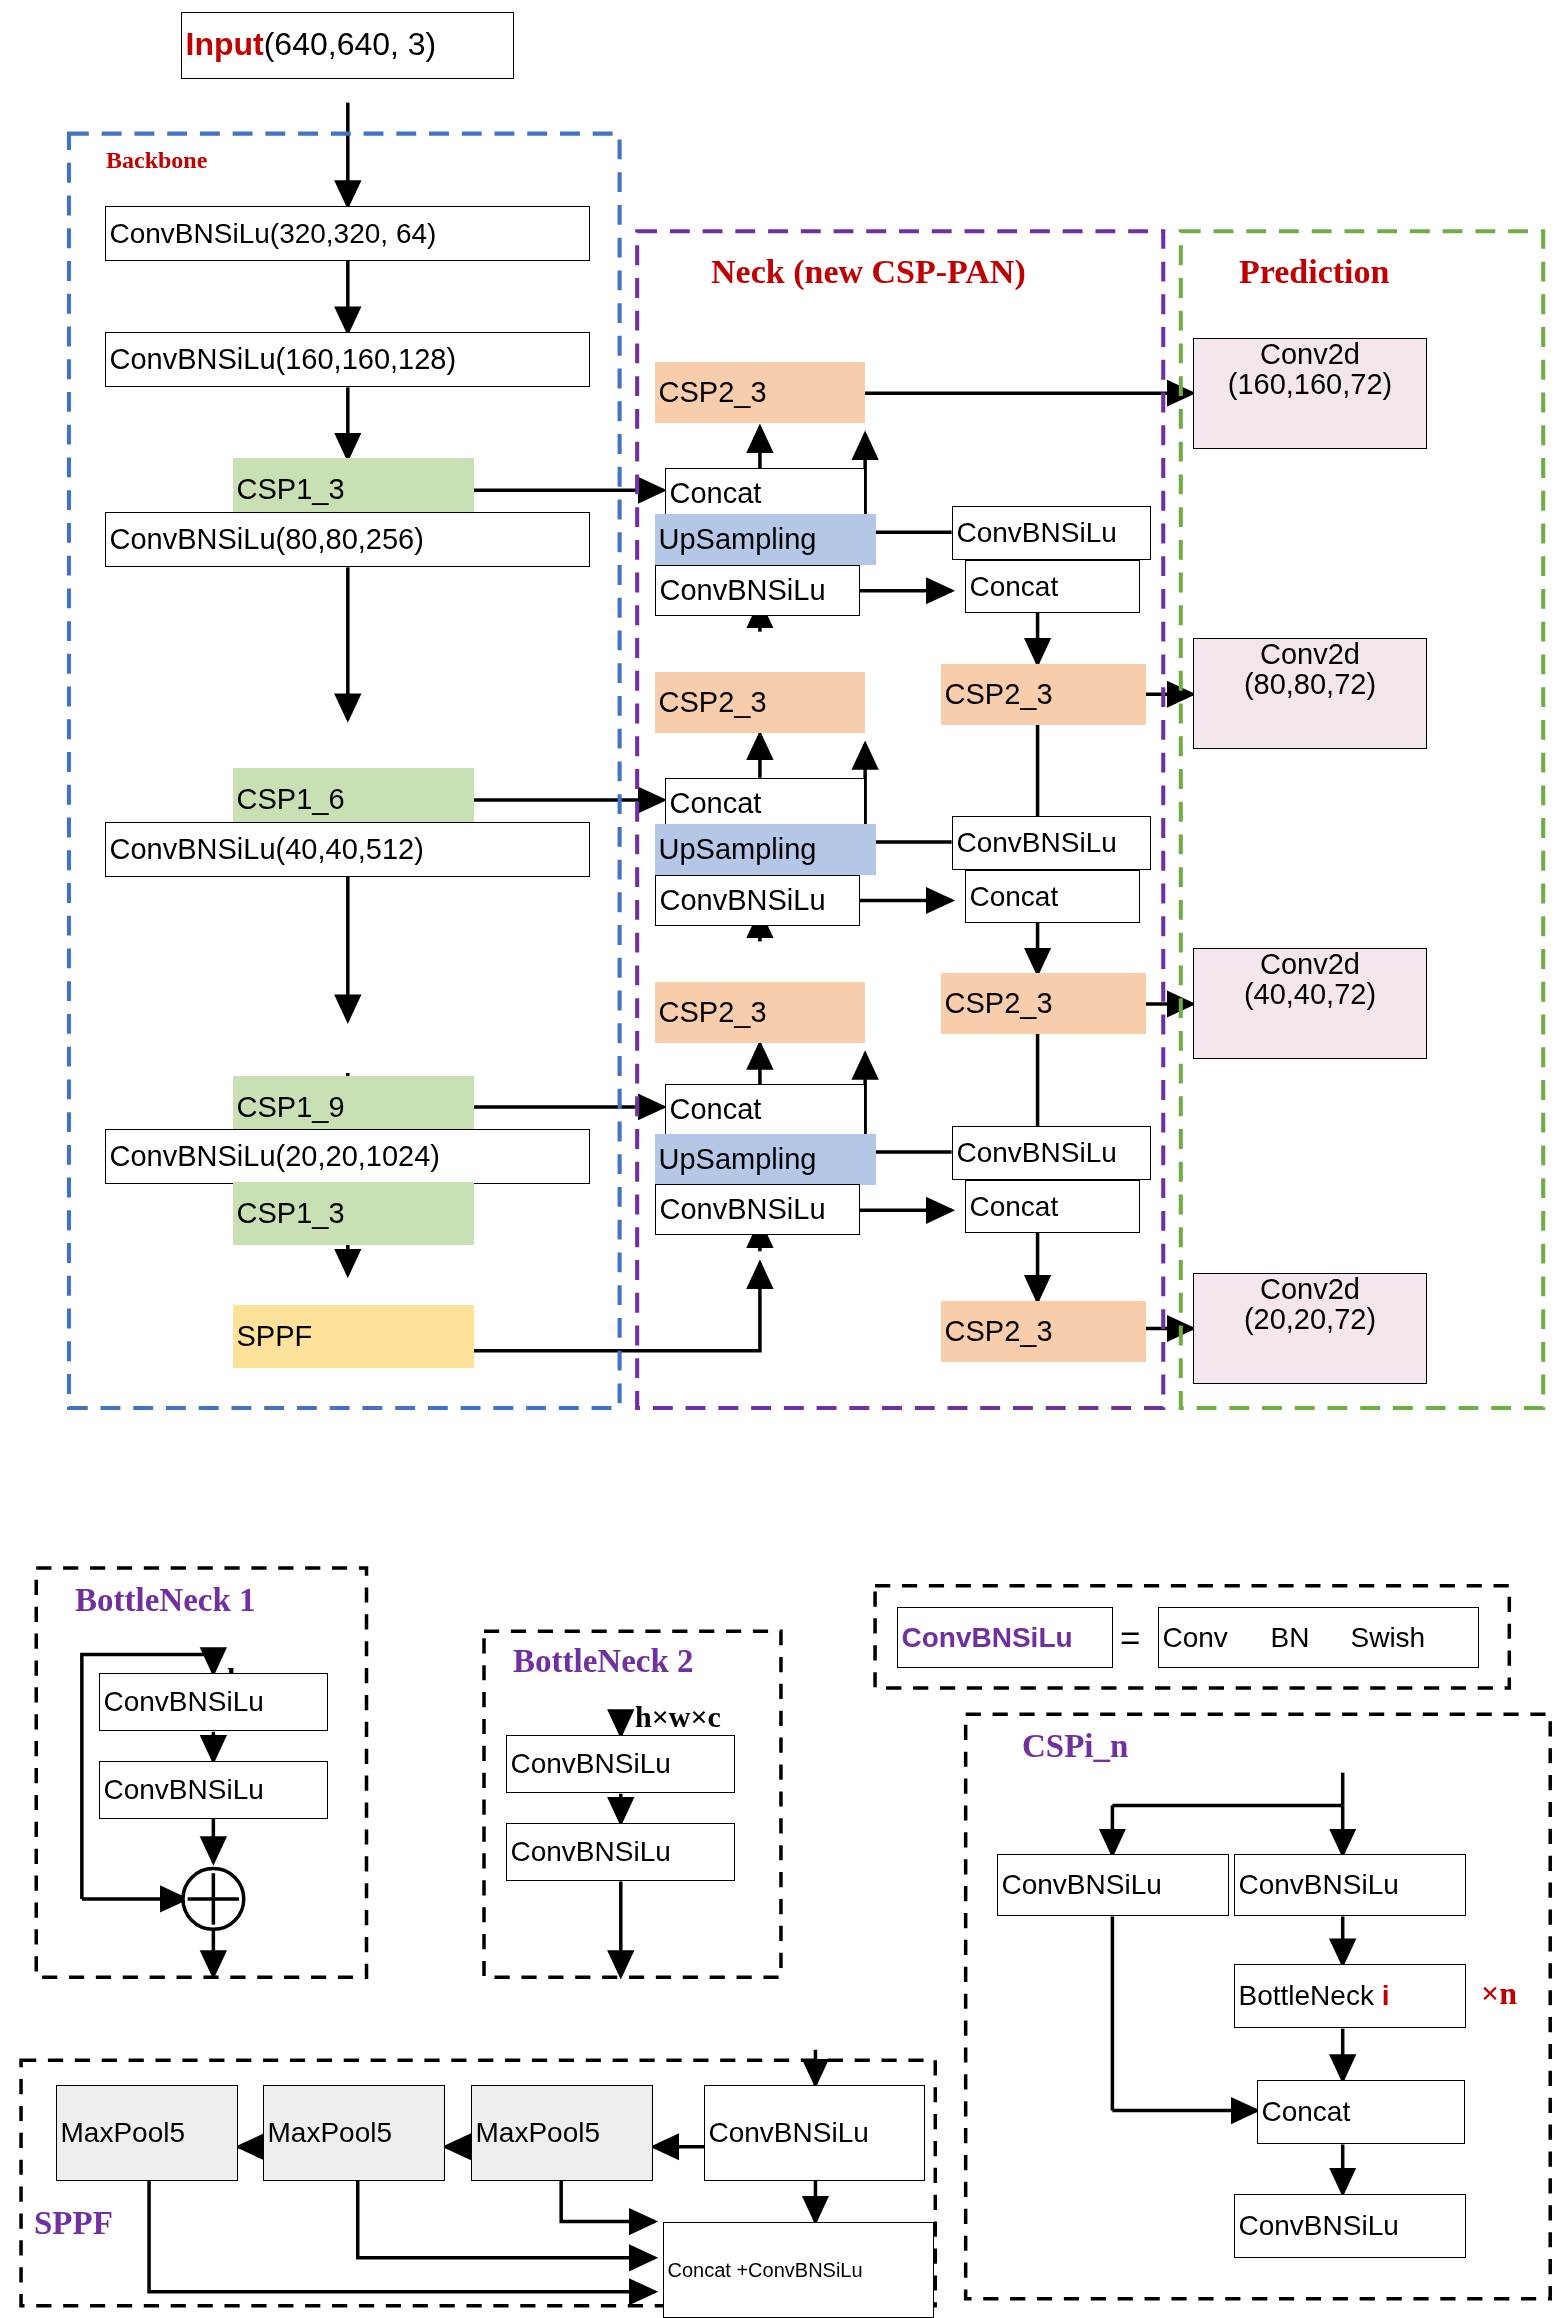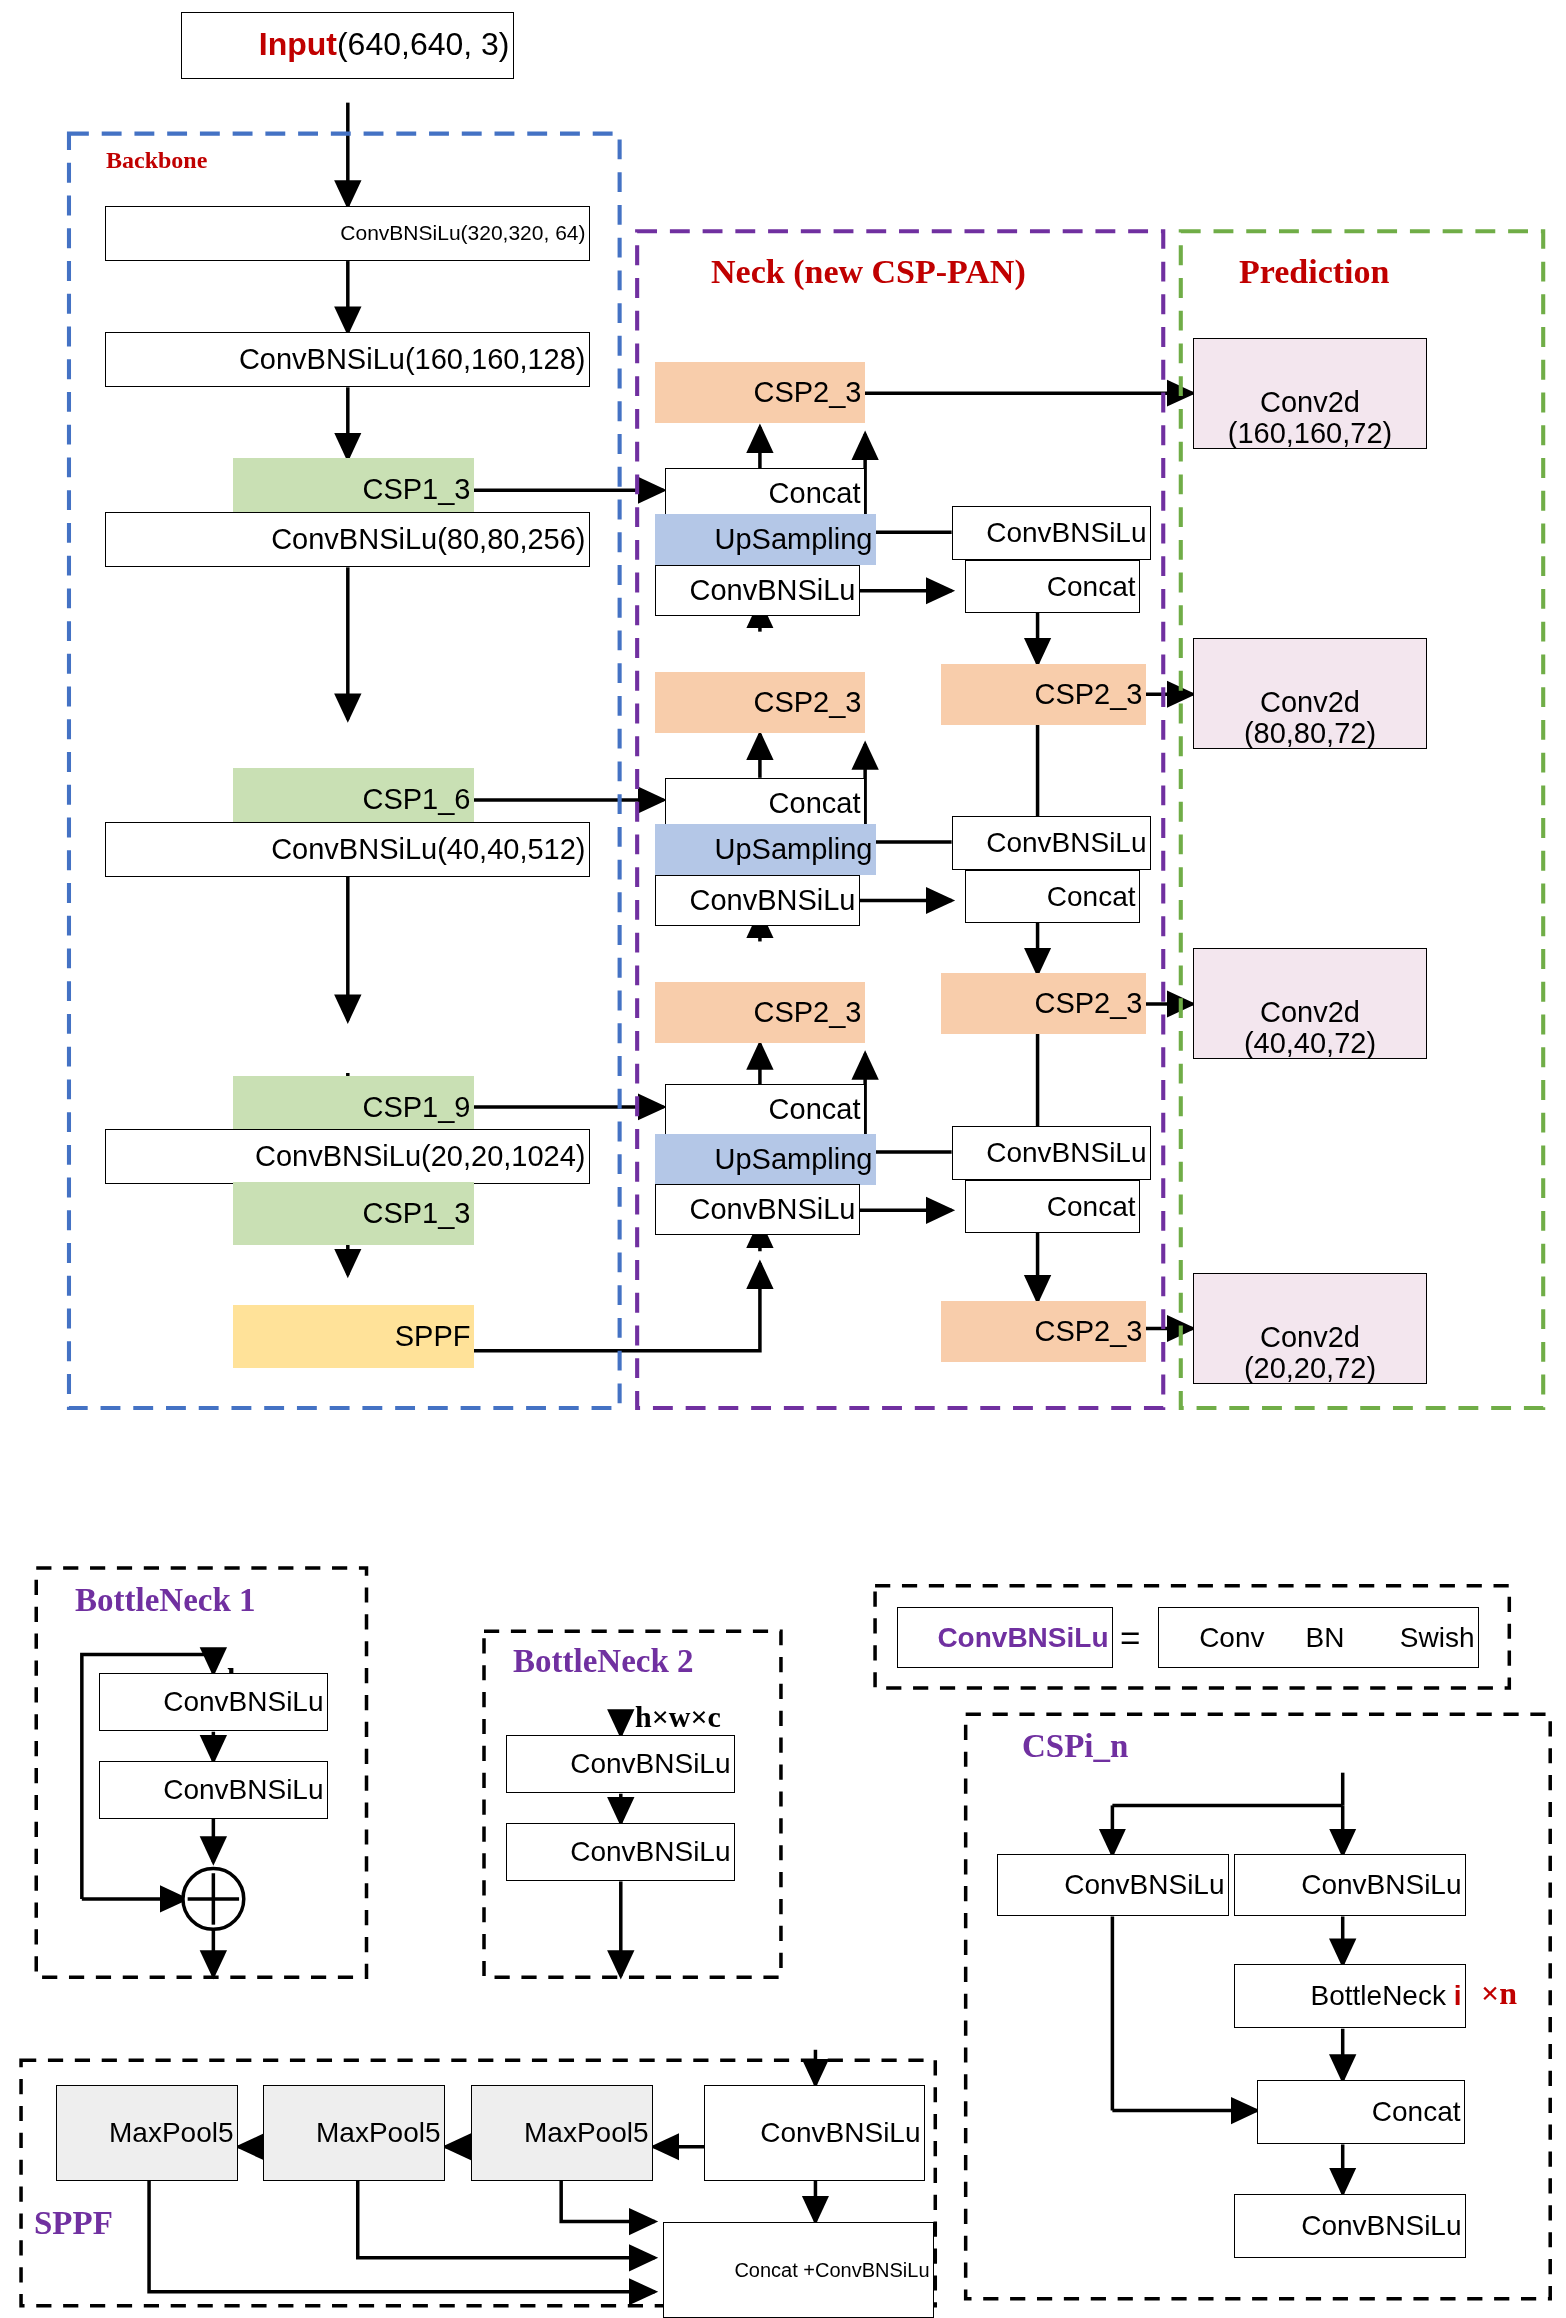--- a/index.html
+++ b/index.html
@@ -2,21 +2,21 @@
 <html style="font-size:9.4px"><head>
 <meta charset="utf-8">
 <style>
   html,body{margin:0;padding:0;background:#ffffff;}
   body{width:1566px;height:2319px;position:relative;
        font-family:"Liberation Sans", sans-serif;}
   #stage{position:absolute;left:0;top:0;width:1566px;height:2319px;}
   svg#canvas{position:absolute;left:0;top:0;width:1566px;height:2319px;}
 
   .node{position:absolute;box-sizing:border-box;border:1.8px solid #000;
-        background:#fff;display:flex;align-items:center;justify-content:flex-end;
+        background:#fff;display:flex;align-items:center;justify-content:flex-start;
         text-align:center;color:#000;font-family:"Liberation Sans", sans-serif;
         line-height:1.05;}
   .node.nb{border:none;}
   .node span{display:block;padding:0 3.5px;}
   .grp-label{position:absolute;font-weight:bold;
              font-family:"Liberation Serif", serif;white-space:nowrap;}
 
   .sect-title{color:#c00000;}
   .sub-title{color:#7030a0;}
 
@@ -183,21 +183,21 @@
   </svg>
 
   <div class="node" style="left:181px;top:11.7px;width:333px;height:67px;font-size:32px;">
     <span><b class="input-red">Input</b><span style="display:inline;padding:0">(640,640, 3)</span></span>
   </div>
 
   <div class="grp-label sect-title" style="left:106px;top:147px;font-size:24px;">Backbone</div>
   <div class="grp-label sect-title" style="left:671px;top:253px;font-size:34px;margin-left:40px;">Neck (new CSP-PAN)</div>
   <div class="grp-label sect-title" style="left:1239px;top:253px;font-size:34px;">Prediction</div>
 
-  <div class="node" style="left:105px;top:206px;width:485px;height:55px;font-size:21px;">
+  <div class="node" style="left:105px;top:206px;width:485px;height:55px;font-size:28px;">
     <span>ConvBNSiLu(320,320, 64)</span>
     </div>
 
   <div class="node" style="left:105px;top:332px;width:485px;height:55px;font-size:29px;">
     <span>ConvBNSiLu(160,160,128)</span>
     </div>
 
   <div class="node nb" style="left:233px;top:458px;width:241px;height:63px;font-size:29px;background:#c9e0b4;">
     <span>CSP1_3</span>
     </div>

